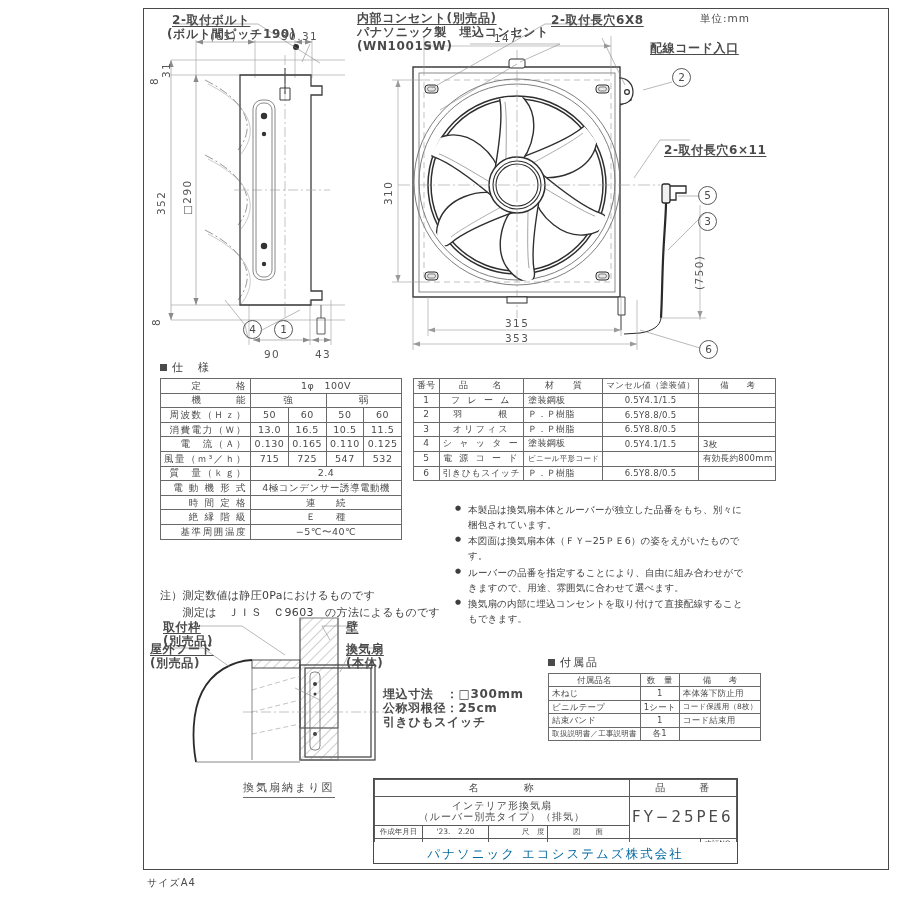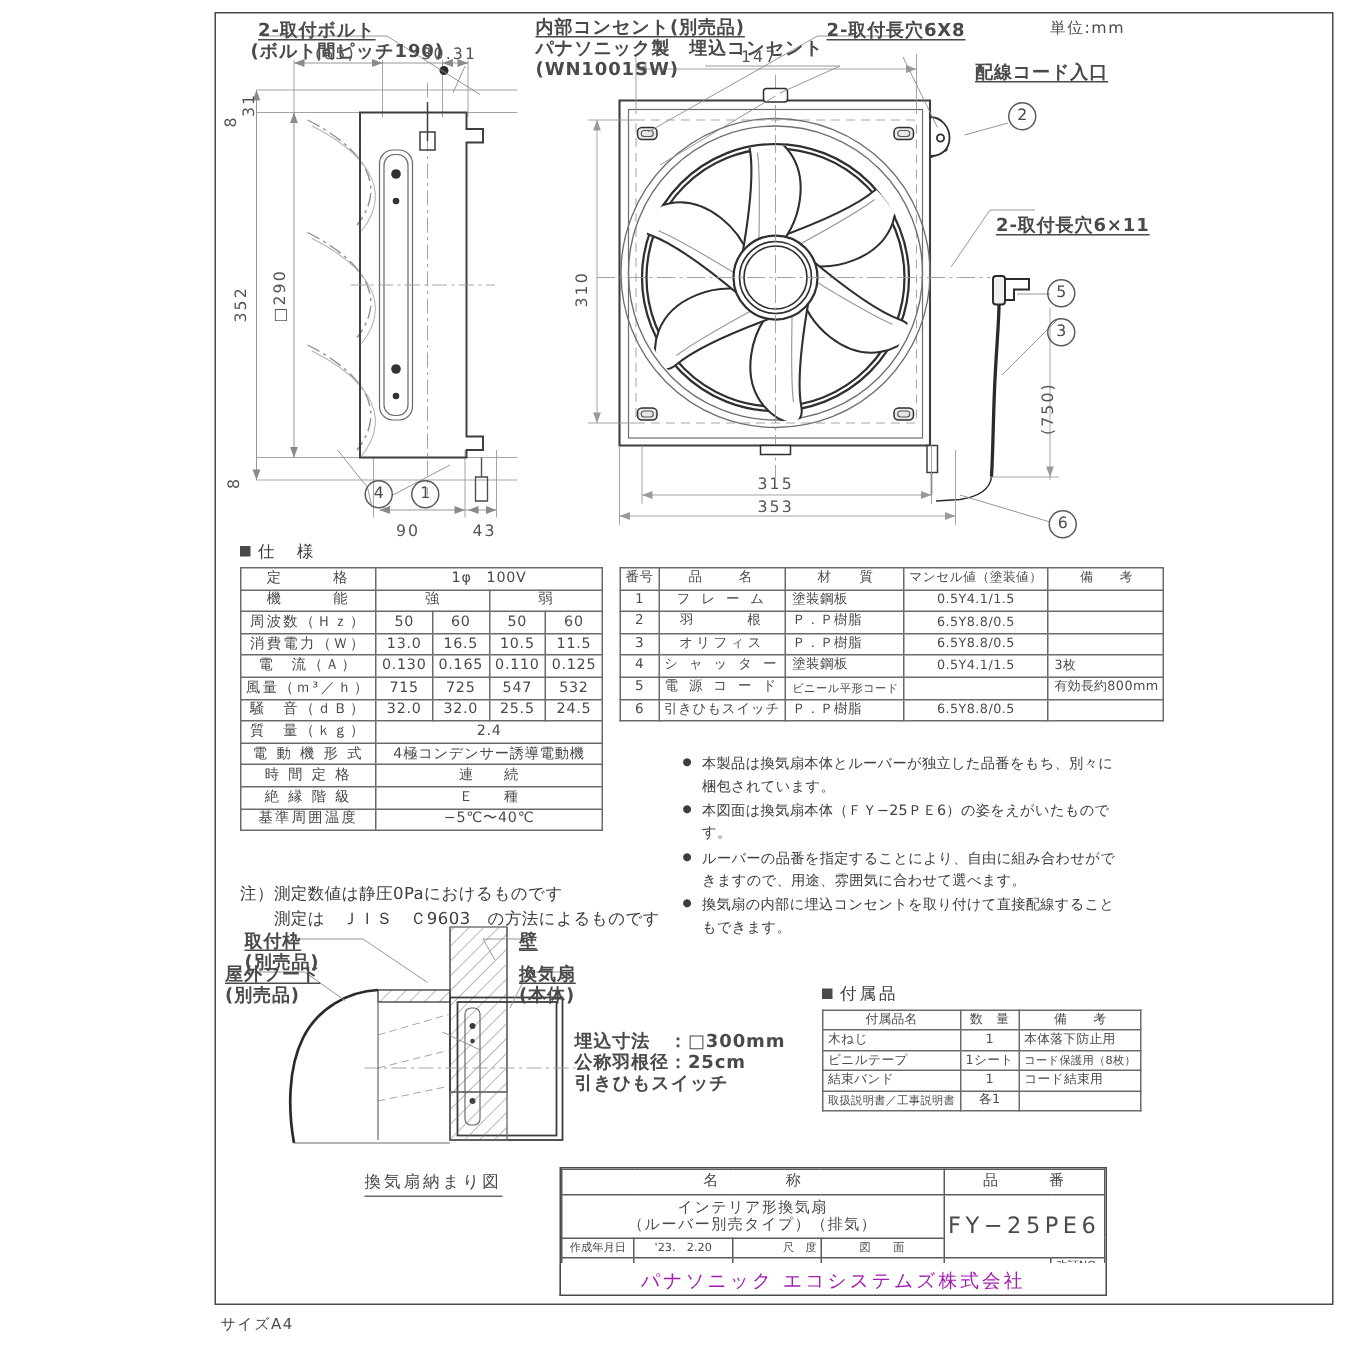--- a/index.html
+++ b/index.html
@@ -80,21 +80,21 @@
     border: 0.8px solid #6a6a6a;
     padding: 0px 3px;
     font-weight: normal;
     text-align: center;
     white-space: nowrap;
     line-height: 1.05;
   }
   
   #spec-table { left: 160px; top: 378px; width: 242px; }
   #spec-table td { height: 14.6px; font-size: 9.5px; letter-spacing: 0.5px; }
-  #spec-table td.k { width: 84px; letter-spacing: 1.6px; }
+  #spec-table td.k { width: 84px; letter-spacing: 1.6px; text-align: right; }
   
   #parts-table { left: 413px; top: 378px; width: 325px; }
   #parts-table td { height: 14.6px; font-size: 9px; letter-spacing: 0.3px; }
   #parts-table td.no { width: 26px; }
   #parts-table td.nm { width: 92px; letter-spacing: 2.2px; }
   #parts-table td.mt { width: 70px; text-align: left; padding-left: 4px; }
   #parts-table td.mn { width: 68px; font-size: 8.5px; }
   #parts-table td.rm { text-align: left; padding-left: 4px; font-size: 8.5px;}
   
   #acc-table { left: 548px; top: 673px; width: 190px; }
@@ -143,21 +143,21 @@
   }
   .big { font-size: 15px; letter-spacing: 3px; color:#555; }
   .mid { font-size: 10px; letter-spacing: 1px; }
   .sml { font-size: 7.5px; letter-spacing: 0px; }
   #company {
     position: absolute;
     left: 373px; top: 846px; width: 365px;
     text-align: center;
     font-size: 12.5px;
     letter-spacing: 2px;
-    color: #a21caf;
+    color: #0369a1;
   }
   #sizea4 {
     position: absolute; left: 147px; top: 876px;
     font-size: 10px; letter-spacing: 1px; color: #4a4a4a;
   }
   #unit {
     position: absolute; left: 700px; top: 12px;
     font-size: 10.5px; letter-spacing: 1px; color: #4a4a4a;
   }
   .detail-cap {
@@ -552,27 +552,20 @@
           <td>0.125</td>
         </tr>
       <tr>
           <td class="k">風量（ｍ³／ｈ）</td>
           <td>715</td>
           <td>725</td>
           <td>547</td>
           <td>532</td>
         </tr>
       <tr>
-          <td class="k">騒　音（ｄＢ）</td>
-          <td>32.0</td>
-          <td>32.0</td>
-          <td>25.5</td>
-          <td>24.5</td>
-        </tr>
-      <tr>
           <td class="k">質　量（ｋｇ）</td>
           <td colspan="4">2.4</td>
         </tr>
       <tr>
           <td class="k">電 動 機 形 式</td>
           <td colspan="4">4極コンデンサー誘導電動機</td>
         </tr>
       <tr>
           <td class="k">時 間 定 格</td>
           <td colspan="4">連　　続</td>

